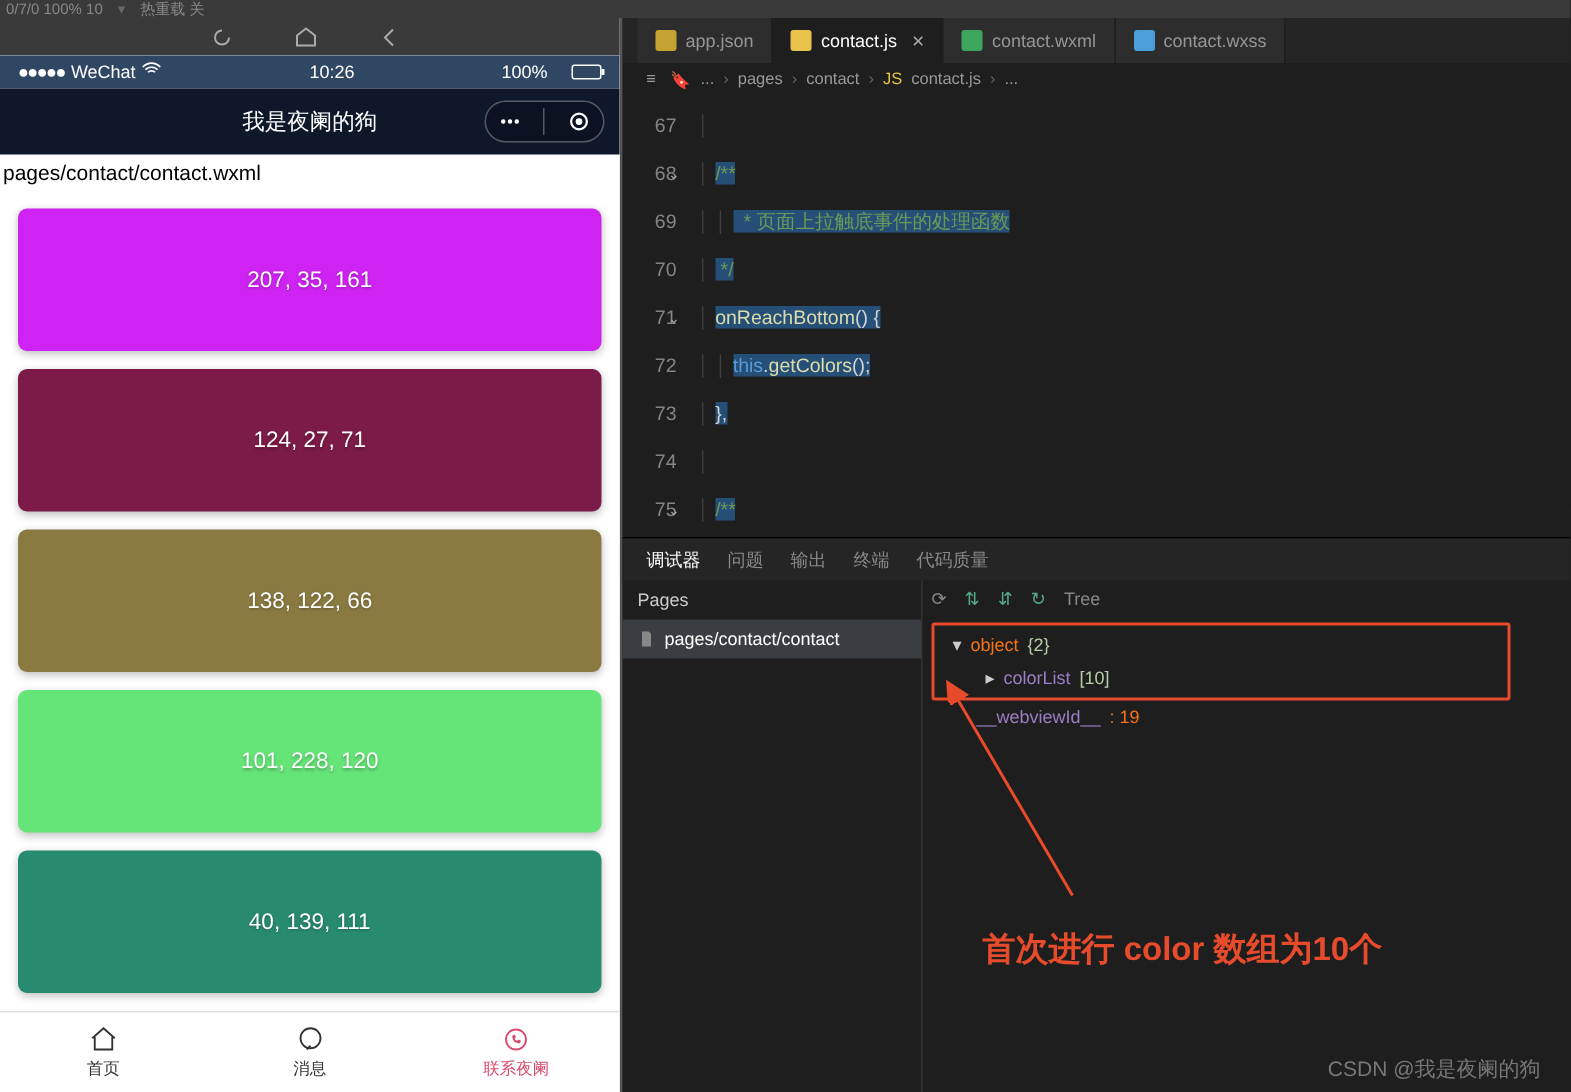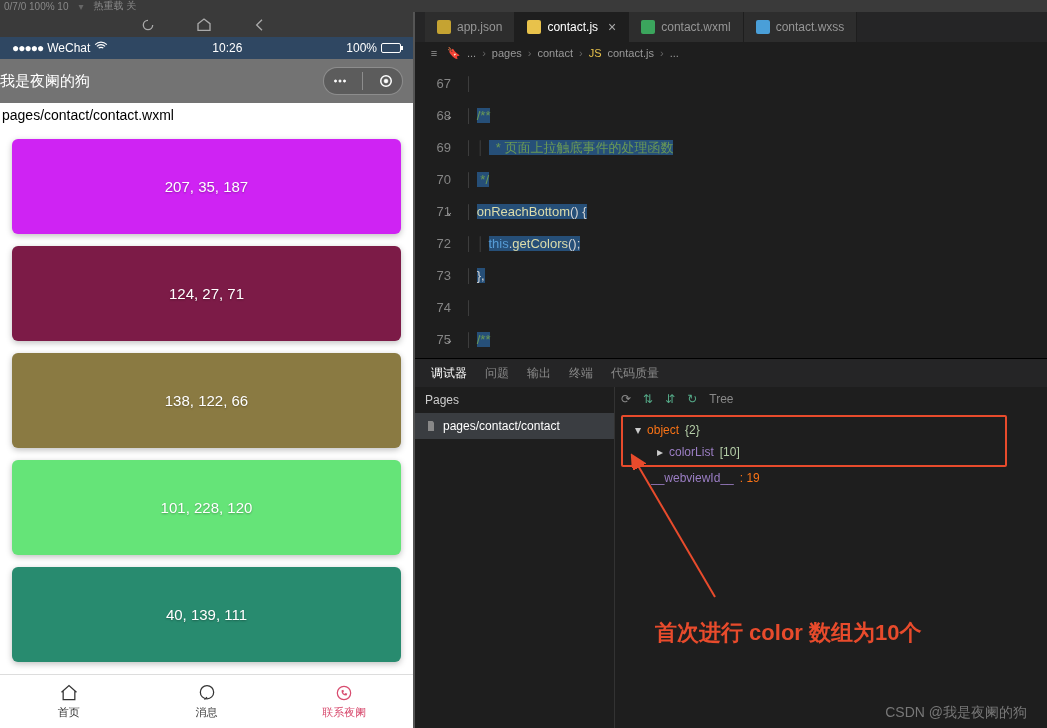--- a/index.html
+++ b/index.html
@@ -12,23 +12,23 @@
 .main-split { display:flex; height:716px; }
 
 
 .sim-panel { width:415px; background:#f5f5f5; display:flex; flex-direction:column; border-right:2px solid #555;}
 .sim-toolbar { height:30px; background:#3a3a3a; display:flex; align-items:center; padding:0 20px; gap:40px;}
 .sim-toolbar svg { width:16px; height:16px; fill:#aaa; }
 .phone { flex:1; background:#fff; display:flex; flex-direction:column; }
 .phone-status { height:22px; background:#2f4762; color:#fff; display:flex; align-items:center; justify-content:space-between; padding:0 12px; font-size:12px; }
 .phone-status .left { display:flex; align-items:center; gap:4px;}
 .phone-status .dots { letter-spacing:-1px;}
-.phone-status .right { display:flex; align-items:center; gap:4px;}
+.phone-status .right { display:flex; align-items:center; gap:16px;}
 .phone-status .wifi svg { width:14px; height:14px; fill:#fff;}
-.phone-nav { height:44px; background:#737373; color:#fff; display:flex; align-items:center; position:relative; font-size:15px;}
+.phone-nav { height:44px; background:#0f172a; color:#fff; display:flex; align-items:center; justify-content:center; position:relative; font-size:15px;}
 .phone-nav .capsule { position:absolute; right:10px; display:flex; align-items:center; background:rgba(0,0,0,0.2); border:1px solid rgba(255,255,255,0.3); border-radius:14px; height:28px; width:80px; justify-content:space-around;}
 .capsule .divider { width:1px; height:18px; background:rgba(255,255,255,0.3);}
 .capsule svg { width:18px; height:18px; stroke:#fff; fill:none;}
 .phone-body { flex:1; overflow:hidden; background:#fff; }
 .path-text { font-size:14px; color:#000; padding:4px 2px; }
 .color-list { padding:0 12px; }
 .color-item { border-radius:6px; color:#fff; font-size:15px; display:flex; align-items:center; justify-content:center; height:95px; margin:12px 0; box-shadow:0 2px 6px rgba(0,0,0,0.25); text-shadow:0 1px 2px rgba(0,0,0,0.3);}
 .phone-tabbar { height:54px; border-top:1px solid #ddd; display:flex; background:#fff;}
 .tabbar-item { flex:1; display:flex; flex-direction:column; align-items:center; justify-content:center; font-size:11px; color:#333; gap:2px;}
 .tabbar-item.active { color:#d84c6f;}
@@ -140,21 +140,21 @@
           <span class="divider"></span>
           <svg viewBox="0 0 24 24">
               <circle cx="12" cy="12" r="7" stroke="#fff" stroke-width="2"></circle>
               <circle cx="12" cy="12" r="2.5" fill="#fff"></circle>
             </svg>
         </div>
       </div>
       <div class="phone-body">
         <div class="path-text">pages/contact/contact.wxml</div>
         <div class="color-list" id="color-list">
-            <div class="color-item" style="background: rgb(207, 35, 243);">207, 35, 187</div>
+            <div class="color-item" style="background: rgb(207, 35, 243);">207, 35, 161</div>
             <div class="color-item" style="background: rgb(124, 27, 71);">124, 27, 71</div>
             <div class="color-item" style="background: rgb(138, 122, 66);">138, 122, 66</div>
             <div class="color-item" style="background: rgb(101, 228, 120);">101, 228, 120</div>
             <div class="color-item" style="background: rgb(40, 139, 111);">40, 139, 111</div>
           </div>
       </div>
       <div class="phone-tabbar" id="tabbar">
           <div class="tabbar-item">
             <svg viewBox="0 0 24 24">
               <path d="M3 11l9-8 9 8M5 10v10h14V10"></path>

